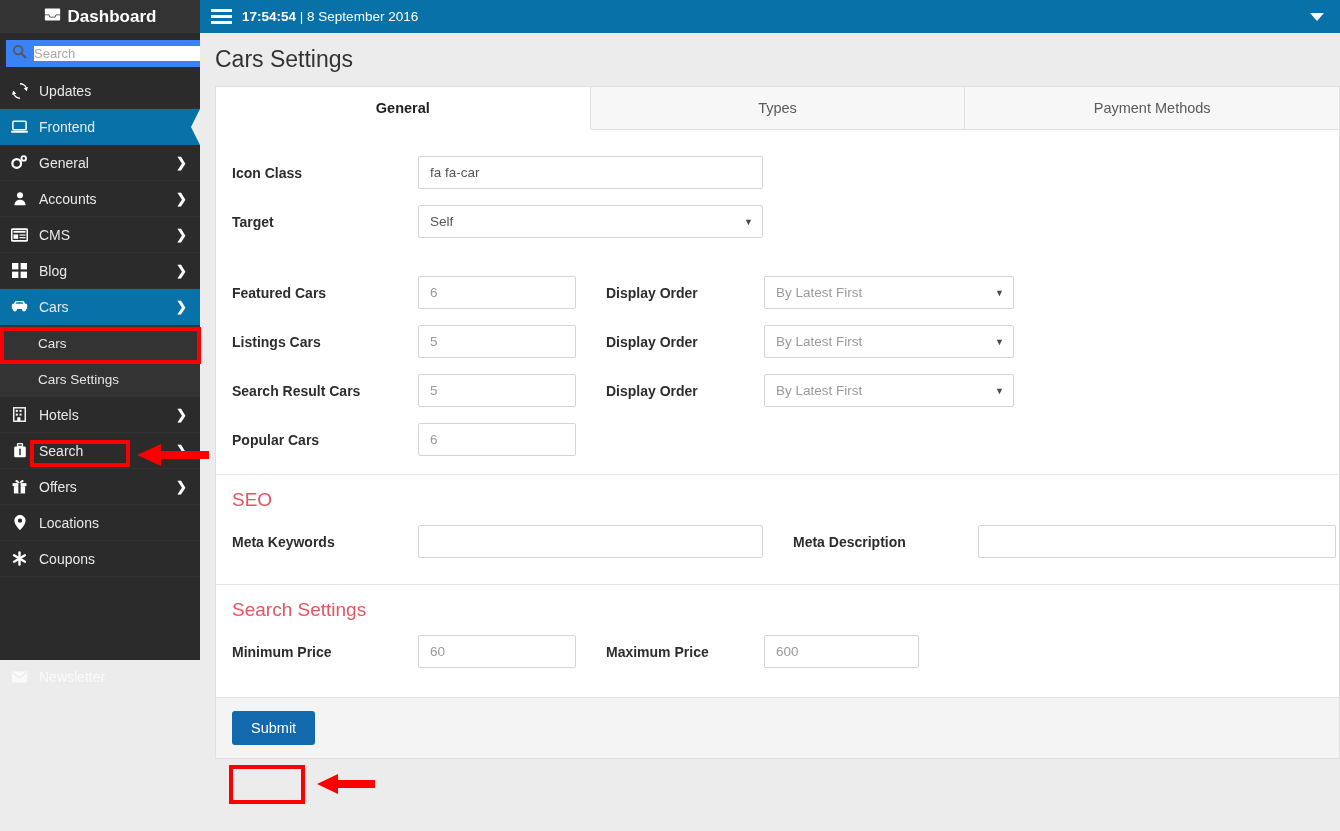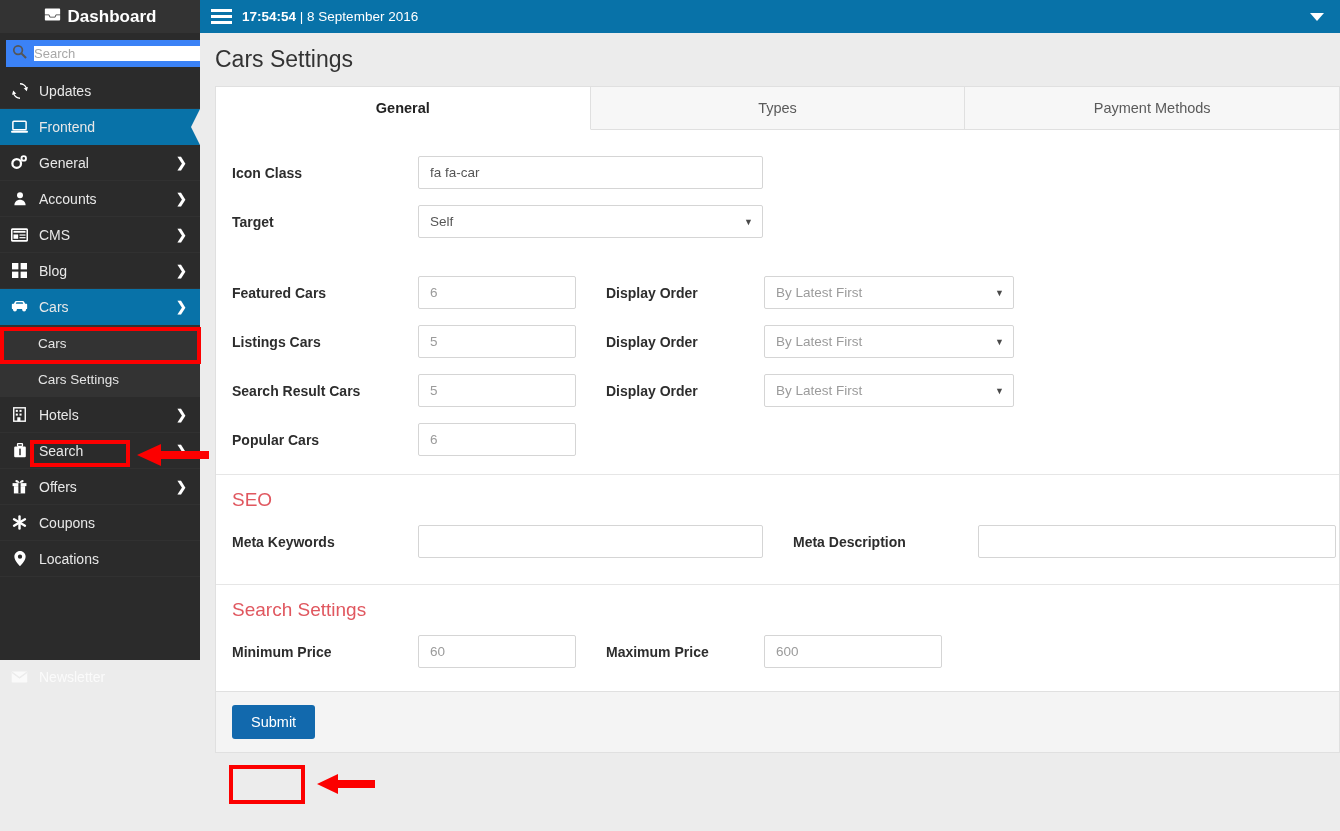--- a/index.html
+++ b/index.html
@@ -148,21 +148,21 @@
     height: 33px; border: 1px solid #d5d5d5; background: #ffffff;
     border-radius: 2px;
     display: flex; align-items: center;
     padding: 0 11px;
     font-size: 13.5px; color: #555555;
   }
   .ctl.ghost { color: #9b9b9b; }
   .ctl.w345 { width: 345px; }
   .ctl.w158 { width: 158px; }
   .ctl.w250 { width: 250px; }
-  .ctl.w155 { width: 178px; }
+  .ctl.w155 { width: 155px; }
   .ctl.w358 { width: 358px; }
   .sel { justify-content: space-between; padding-right: 9px; }
   .sel .arrow { font-size: 9px; color: #4a4a4a; }
 
   .note { font-size: 14px; font-weight: bold; color: #2d2d2d; }
 
   .divider { height: 1px; background: #e6e6e6; margin: 10px 0 0 0; }
 
   .section-head {
     font-size: 19px; color: #e0575f; padding: 14px 0 6px 16px;
@@ -337,38 +337,38 @@
           <rect x="6.8" y="4.4" width="2.4" height="11" fill="#2b2b2b"></rect>
           <path d="M8 4.2C6.8 1 4.2 0.6 3.6 1.8c-.6 1.2 1.4 2.4 4.4 2.4zM8 4.2c1.2-3.2 3.8-3.6 4.4-2.4.6 1.2-1.4 2.4-4.4 2.4z" fill="#fff"></path>
         </svg>
     </span>
     <span class="side-label">Offers</span>
     <span class="caret">❯</span>
   </div>
 
   <div class="side-item">
     <span class="side-icon">
+      <svg width="12" height="15" viewBox="0 0 12 16">
+          <path fill="#fff" d="M6 0C2.7 0 0 2.7 0 6c0 4.3 6 10 6 10s6-5.7 6-10c0-3.3-2.7-6-6-6zm0 8.3A2.3 2.3 0 1 1 6 3.7a2.3 2.3 0 0 1 0 4.6z"></path>
+        </svg>
+    </span>
+    <span class="side-label">Locations</span>
+  </div>
+
+  <div class="side-item">
+    <span class="side-icon">
       <svg width="15" height="15" viewBox="0 0 16 16">
           <g stroke="#fff" stroke-width="2.6" stroke-linecap="round">
             <line x1="8" y1="1.5" x2="8" y2="14.5"></line>
             <line x1="2.2" y1="4.6" x2="13.8" y2="11.4"></line>
             <line x1="13.8" y1="4.6" x2="2.2" y2="11.4"></line>
           </g>
         </svg>
     </span>
     <span class="side-label">Coupons</span>
-  </div>
-
-  <div class="side-item">
-    <span class="side-icon">
-      <svg width="12" height="15" viewBox="0 0 12 16">
-          <path fill="#fff" d="M6 0C2.7 0 0 2.7 0 6c0 4.3 6 10 6 10s6-5.7 6-10c0-3.3-2.7-6-6-6zm0 8.3A2.3 2.3 0 1 1 6 3.7a2.3 2.3 0 0 1 0 4.6z"></path>
-        </svg>
-    </span>
-    <span class="side-label">Locations</span>
   </div>
 </div>
 
 <div id="newsletter-ghost">
   <span class="side-icon">
     <svg width="17" height="12" viewBox="0 0 18 13">
         <rect x="0.6" y="0.6" width="16.8" height="11.8" rx="1" fill="#fff"></rect>
         <path d="M1 1.4 9 7.4 17 1.4" fill="none" stroke="#ececec" stroke-width="1.6"></path>
       </svg>
   </span>
@@ -462,21 +462,21 @@
         <div class="flabel">Meta Keywords</div>
         <div class="ctl w345"></div>
         <div class="flabel wide2" style="width:215px">Meta Description</div>
         <div class="ctl w358"></div>
       </div>
 
       <div class="divider" style="margin-top:18px"></div>
 
       <div class="section-head">Search Settings</div>
 
-      <div class="frow" style="margin-bottom:4px">
+      <div class="frow" style="margin-bottom:10px">
         <div class="flabel">Minimum Price</div>
         <div class="ctl w158 ghost">60</div>
         <div class="flabel wide2">Maximum Price</div>
         <div class="ctl w155 ghost">600</div>
       </div>
 
     </div>
   </div>
 
   <div id="footer-bar">

